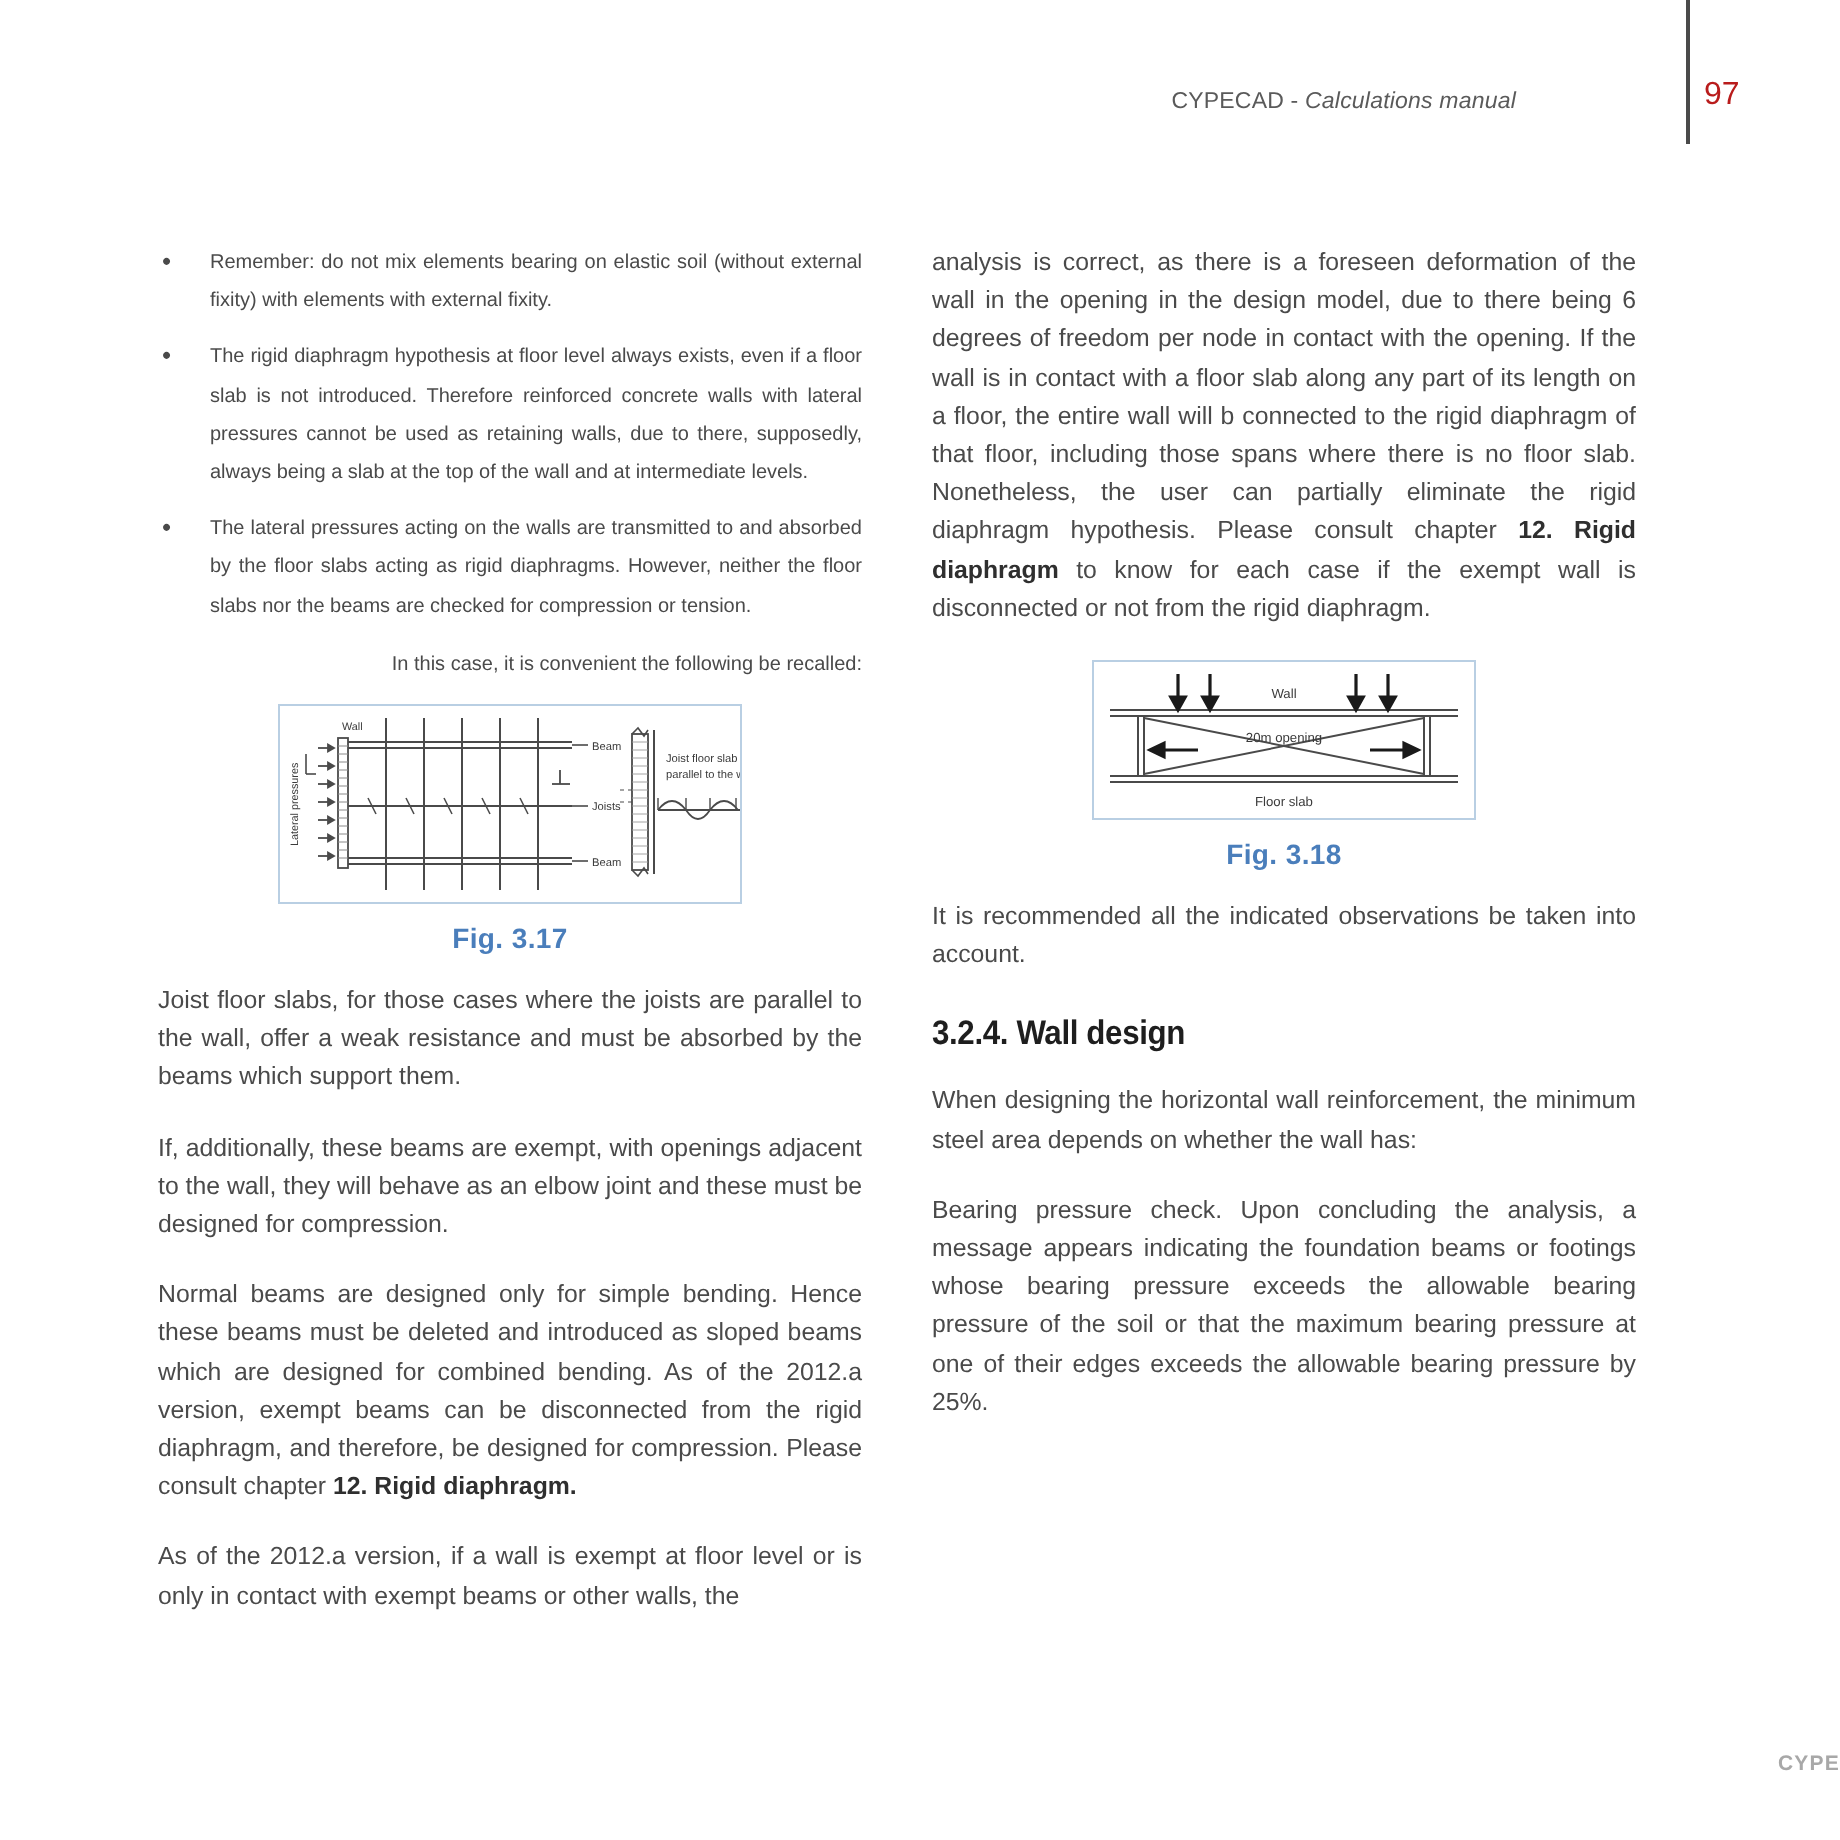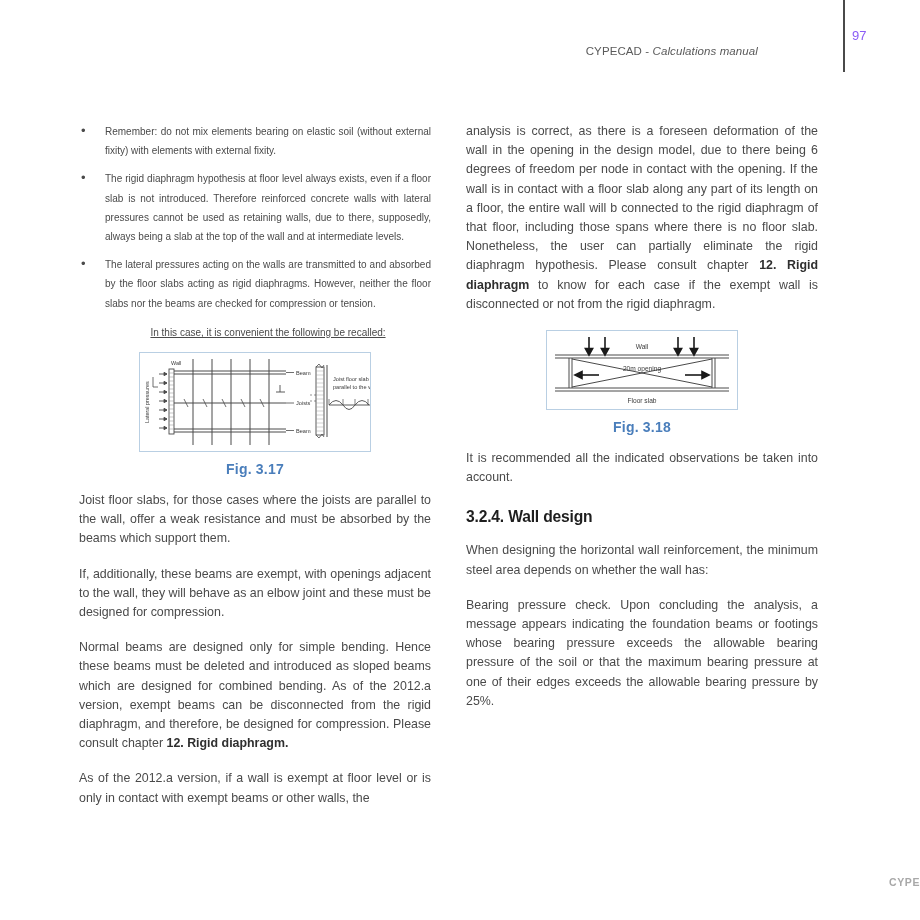--- a/index.html
+++ b/index.html
@@ -41,23 +41,23 @@
     color: #5a5a5a;
     letter-spacing: 0.1px;
     white-space: nowrap;
   }
   #header-title .manual-part {
     font-style: italic;
   }
   #header-page-number {
     position: absolute;
     left: 828px;
-    top: 28px;
-    font-size: 13px;
-    color: #8b5cf6;
+    top: 39px;
+    font-size: 16px;
+    color: #b91c1c;
   }
 
   
   .column {
     position: absolute;
     top: 122px;
     width: 352px;
   }
   #left-column { left: 79px; }
   #right-column { left: 466px; }
@@ -89,22 +89,21 @@
     content: "\2022";
     position: absolute;
     left: 2px;
     top: -1px;
     font-size: 13px;
     color: #4a4a4a;
   }
   ul.bullet-list li .sub-para {
     display: block;
     margin-top: 10px;
-    text-align: center;
-    text-decoration: underline;
+    text-align: right;
   }
 
   .bold-ref { font-weight: bold; color: #2f2f2f; }
 
   h3.section-heading {
     margin: 20px 0 14px 0;
     font-size: 17px;
     font-weight: bold;
     color: #1e1e1e;
     font-family: "Liberation Sans Narrow", "Liberation Sans", sans-serif;

